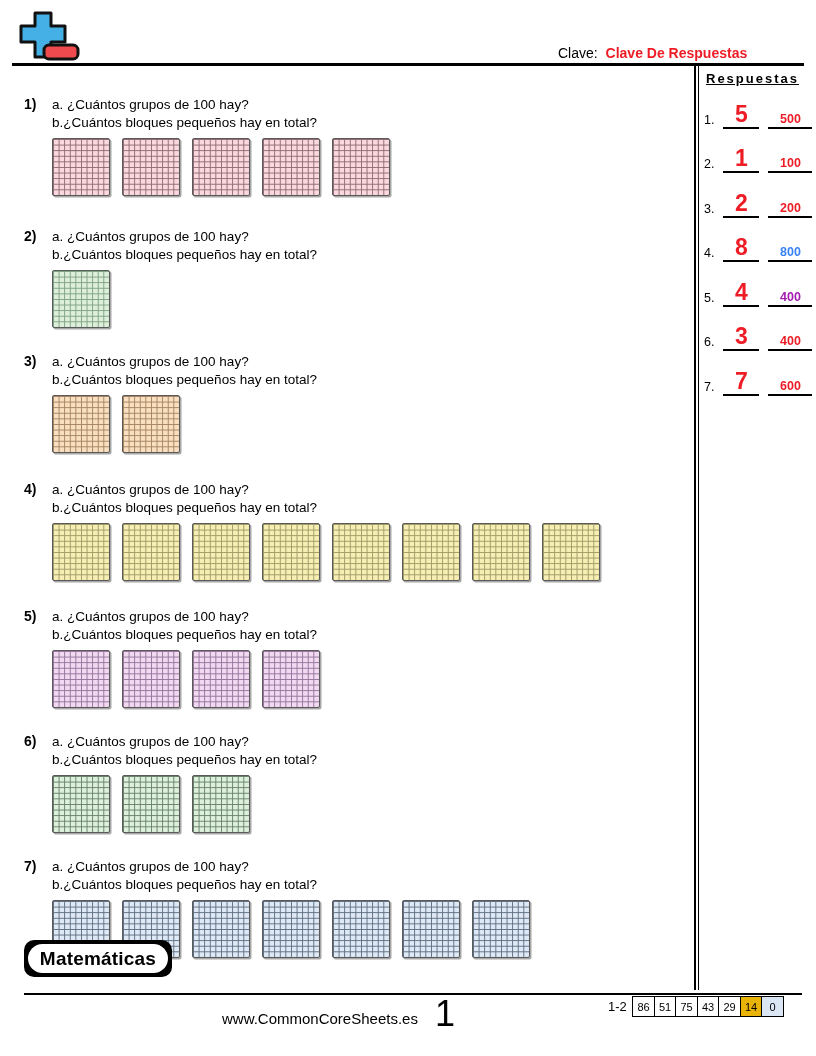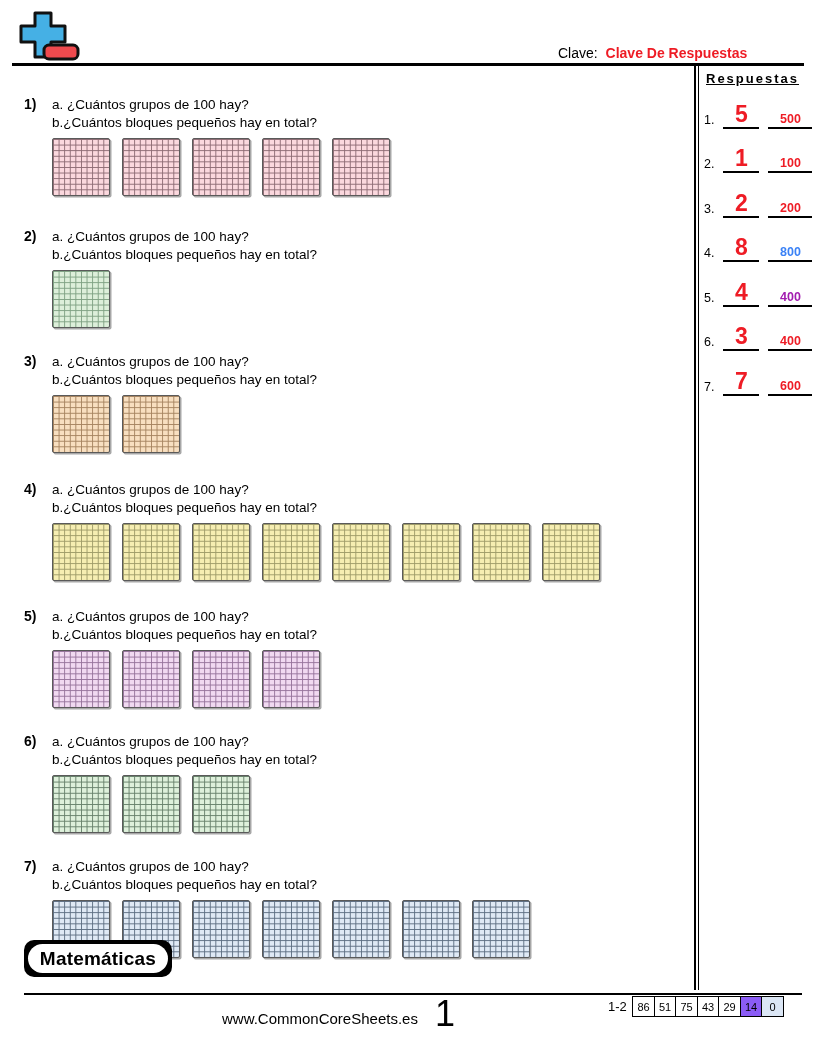--- a/index.html
+++ b/index.html
@@ -235,17 +235,17 @@
   </div>
   <div class="website">www.CommonCoreSheets.es</div>
   <div class="page-number">1</div>
   <div class="score-label">1-2</div>
   <div class="score-strip" id="score-strip">
       <div class="score-cell">86</div>
       <div class="score-cell">51</div>
       <div class="score-cell">75</div>
       <div class="score-cell">43</div>
       <div class="score-cell">29</div>
-      <div class="score-cell" style="background: #8b5cf6;">14</div>
+      <div class="score-cell" style="background: #eab308;">14</div>
       <div class="score-cell" style="background: rgb(219, 230, 245);">0</div>
     </div>
 
 </div>
 
 </body></html>

